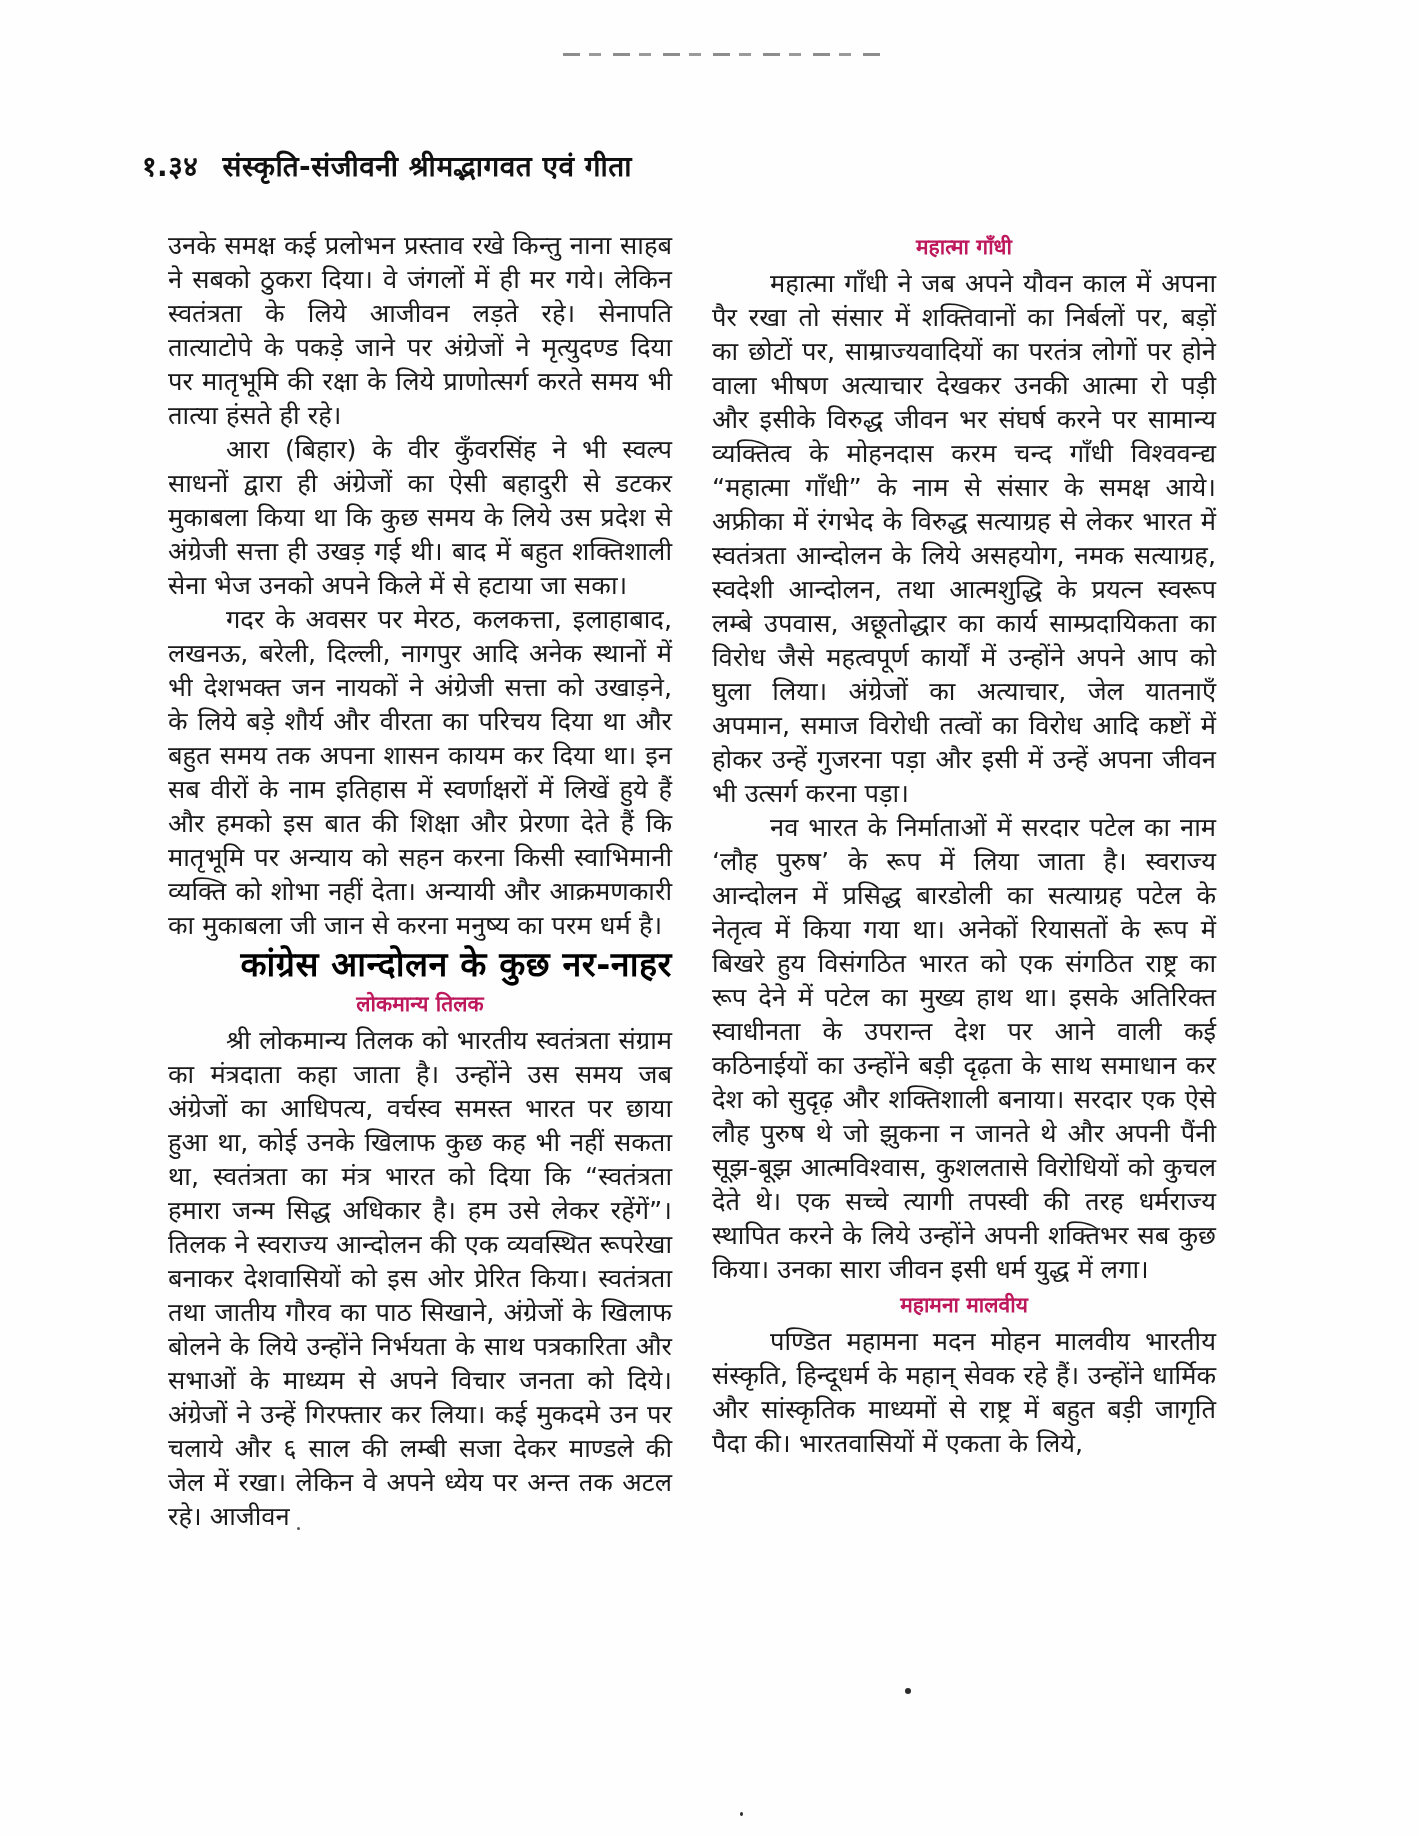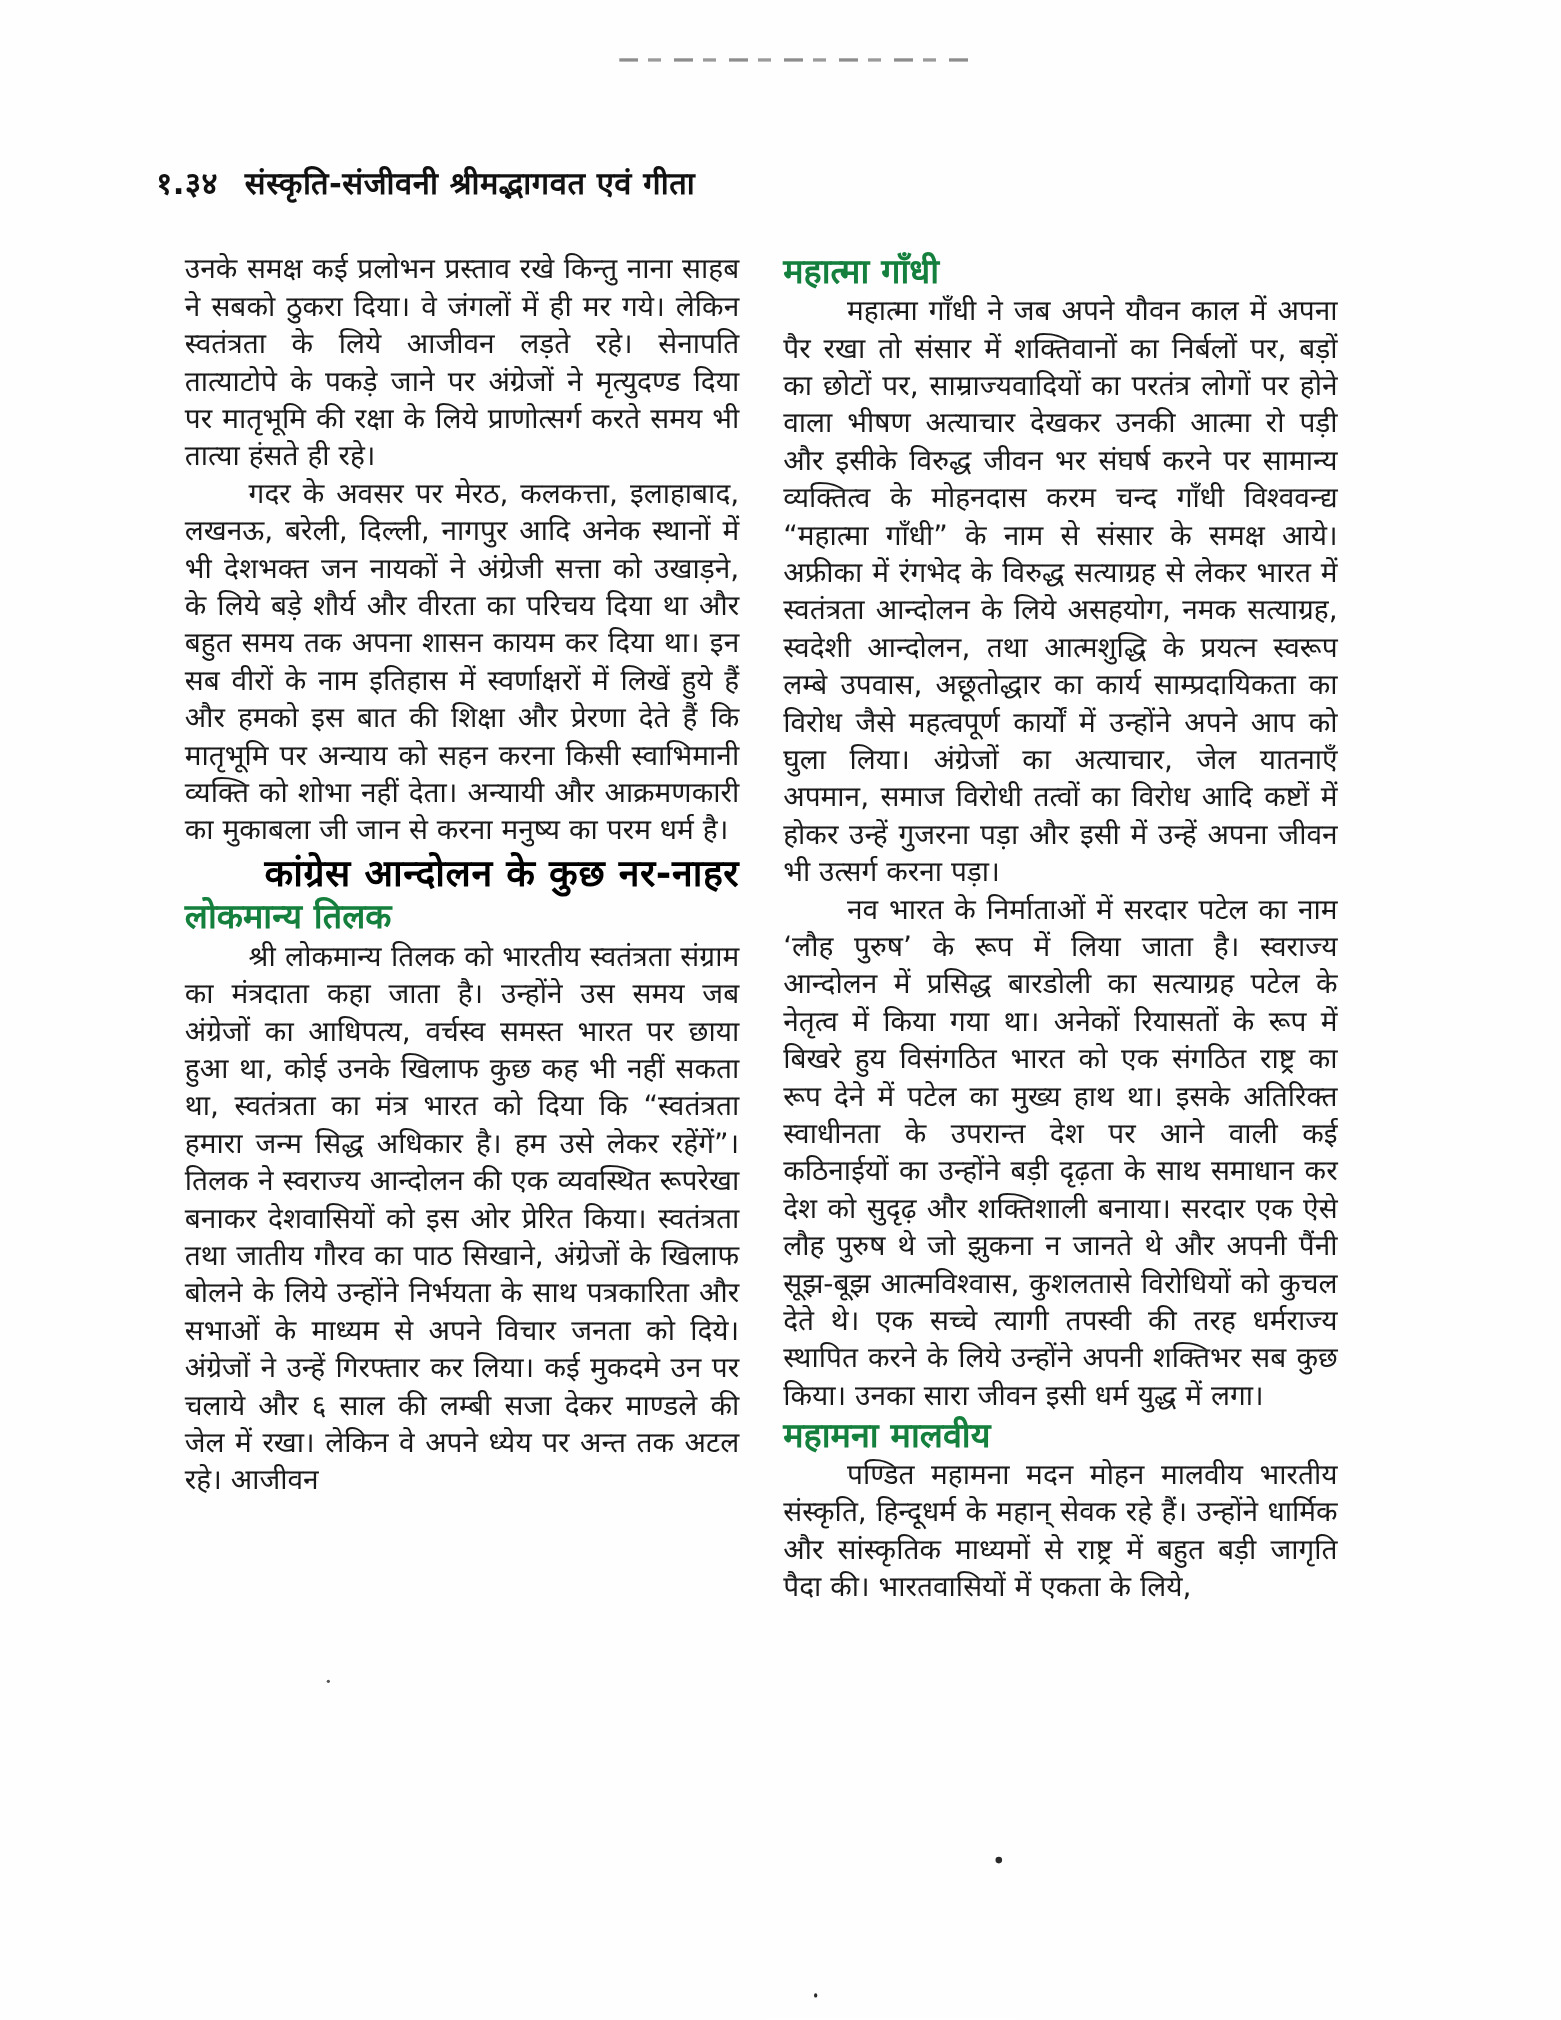--- a/index.html
+++ b/index.html
@@ -64,25 +64,25 @@
   .big-heading {
     text-align: right;
     font-weight: bold;
     font-size: 34px;
     line-height: 40px;
     color: #000000;
     margin: 2px 0 2px 0;
     letter-spacing: 0.5px;
   }
   .col-heading {
-    text-align: left;
+    text-align: center;
     font-weight: bold;
-    font-size: 31px;
+    font-size: 21px;
     line-height: 36px;
-    color: #15803d;
+    color: #be185d;
     margin: 1px 0 1px 0;
   }
   .speck {
     position: absolute;
     background: #2a2a2a;
     border-radius: 50%;
   }
   .speck-1 { width: 6px; height: 6px; left: 905px; top: 1688px; }
   .speck-2 { width: 3px; height: 4px; left: 740px; top: 1812px; }
   .speck-3 { width: 3px; height: 3px; left: 297px; top: 1527px; background:#555; }
@@ -96,20 +96,21 @@
 
   <div class="running-head">
     <span class="page-no">१.३४</span>
     <span>संस्कृति-संजीवनी श्रीमद्भागवत एवं गीता</span>
   </div>
 
   <div class="columns">
 
     <div class="col">
       <p>उनके समक्ष कई प्रलोभन प्रस्ताव रखे किन्तु नाना साहब ने सबको ठुकरा दिया। वे जंगलों में ही मर गये। लेकिन स्वतंत्रता के लिये आजीवन लड़ते रहे। सेनापति तात्याटोपे के पकड़े जाने पर अंग्रेजों ने मृत्युदण्ड दिया पर मातृभूमि की रक्षा के लिये प्राणोत्सर्ग करते समय भी तात्या हंसते ही रहे।</p>
+      <p class="indent">आरा (बिहार) के वीर कुँवरसिंह ने भी स्वल्प साधनों द्वारा ही अंग्रेजों का ऐसी बहादुरी से डटकर मुकाबला किया था कि कुछ समय के लिये उस प्रदेश से अंग्रेजी सत्ता ही उखड़ गई थी। बाद में बहुत शक्तिशाली सेना भेज उनको अपने किले में से हटाया जा सका।</p>
       <p class="indent">गदर के अवसर पर मेरठ, कलकत्ता, इलाहाबाद, लखनऊ, बरेली, दिल्ली, नागपुर आदि अनेक स्थानों में भी देशभक्त जन नायकों ने अंग्रेजी सत्ता को उखाड़ने, के लिये बड़े शौर्य और वीरता का परिचय दिया था और बहुत समय तक अपना शासन कायम कर दिया था। इन सब वीरों के नाम इतिहास में स्वर्णाक्षरों में लिखें हुये हैं और हमको इस बात की शिक्षा और प्रेरणा देते हैं कि मातृभूमि पर अन्याय को सहन करना किसी स्वाभिमानी व्यक्ति को शोभा नहीं देता। अन्यायी और आक्रमणकारी का मुकाबला जी जान से करना मनुष्य का परम धर्म है।</p>
       <div class="big-heading">कांग्रेस आन्दोलन के कुछ नर-नाहर</div>
       <div class="col-heading">लोकमान्य तिलक</div>
       <p class="indent">श्री लोकमान्य तिलक को भारतीय स्वतंत्रता संग्राम का मंत्रदाता कहा जाता है। उन्होंने उस समय जब अंग्रेजों का आधिपत्य, वर्चस्व समस्त भारत पर छाया हुआ था, कोई उनके खिलाफ कुछ कह भी नहीं सकता था, स्वतंत्रता का मंत्र भारत को दिया कि “स्वतंत्रता हमारा जन्म सिद्ध अधिकार है। हम उसे लेकर रहेंगें”। तिलक ने स्वराज्य आन्दोलन की एक व्यवस्थित रूपरेखा बनाकर देशवासियों को इस ओर प्रेरित किया। स्वतंत्रता तथा जातीय गौरव का पाठ सिखाने, अंग्रेजों के खिलाफ बोलने के लिये उन्होंने निर्भयता के साथ पत्रकारिता और सभाओं के माध्यम से अपने विचार जनता को दिये। अंग्रेजों ने उन्हें गिरफ्तार कर लिया। कई मुकदमे उन पर चलाये और ६ साल की लम्बी सजा देकर माण्डले की जेल में रखा। लेकिन वे अपने ध्येय पर अन्त तक अटल रहे। आजीवन</p>
     </div>
 
     <div class="col">
       <div class="col-heading">महात्मा गाँधी</div>
       <p class="indent">महात्मा गाँधी ने जब अपने यौवन काल में अपना पैर रखा तो संसार में शक्तिवानों का निर्बलों पर, बड़ों का छोटों पर, साम्राज्यवादियों का परतंत्र लोगों पर होने वाला भीषण अत्याचार देखकर उनकी आत्मा रो पड़ी और इसीके विरुद्ध जीवन भर संघर्ष करने पर सामान्य व्यक्तित्व के मोहनदास करम चन्द गाँधी विश्ववन्द्य “महात्मा गाँधी” के नाम से संसार के समक्ष आये। अफ्रीका में रंगभेद के विरुद्ध सत्याग्रह से लेकर भारत में स्वतंत्रता आन्दोलन के लिये असहयोग, नमक सत्याग्रह, स्वदेशी आन्दोलन, तथा आत्मशुद्धि के प्रयत्न स्वरूप लम्बे उपवास, अछूतोद्धार का कार्य साम्प्रदायिकता का विरोध जैसे महत्वपूर्ण कार्यों में उन्होंने अपने आप को घुला लिया। अंग्रेजों का अत्याचार, जेल यातनाएँ अपमान, समाज विरोधी तत्वों का विरोध आदि कष्टों में होकर उन्हें गुजरना पड़ा और इसी में उन्हें अपना जीवन भी उत्सर्ग करना पड़ा।</p>
       <p class="indent">नव भारत के निर्माताओं में सरदार पटेल का नाम ‘लौह पुरुष’ के रूप में लिया जाता है। स्वराज्य आन्दोलन में प्रसिद्ध बारडोली का सत्याग्रह पटेल के नेतृत्व में किया गया था। अनेकों रियासतों के रूप में बिखरे हुय विसंगठित भारत को एक संगठित राष्ट्र का रूप देने में पटेल का मुख्य हाथ था। इसके अतिरिक्त स्वाधीनता के उपरान्त देश पर आने वाली कई कठिनाईयों का उन्होंने बड़ी दृढ़ता के साथ समाधान कर देश को सुदृढ़ और शक्तिशाली बनाया। सरदार एक ऐसे लौह पुरुष थे जो झुकना न जानते थे और अपनी पैंनी सूझ-बूझ आत्मविश्वास, कुशलतासे विरोधियों को कुचल देते थे। एक सच्चे त्यागी तपस्वी की तरह धर्मराज्य स्थापित करने के लिये उन्होंने अपनी शक्तिभर सब कुछ किया। उनका सारा जीवन इसी धर्म युद्ध में लगा।</p>

